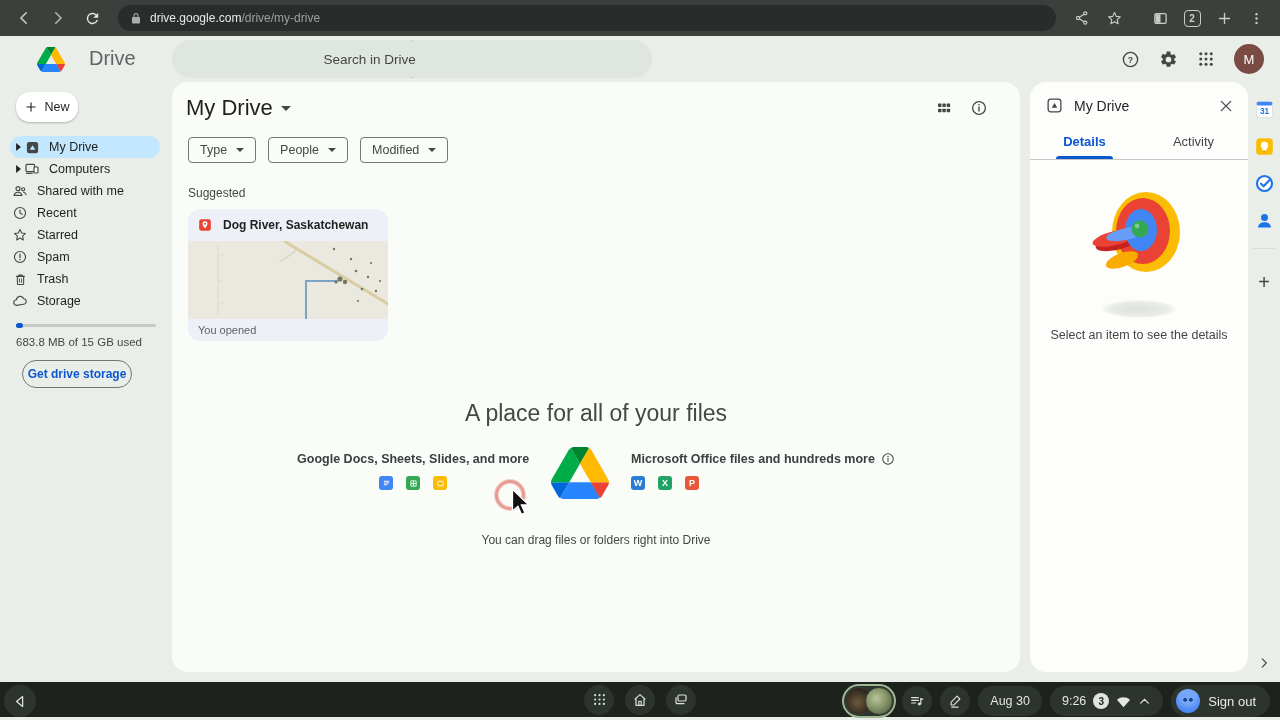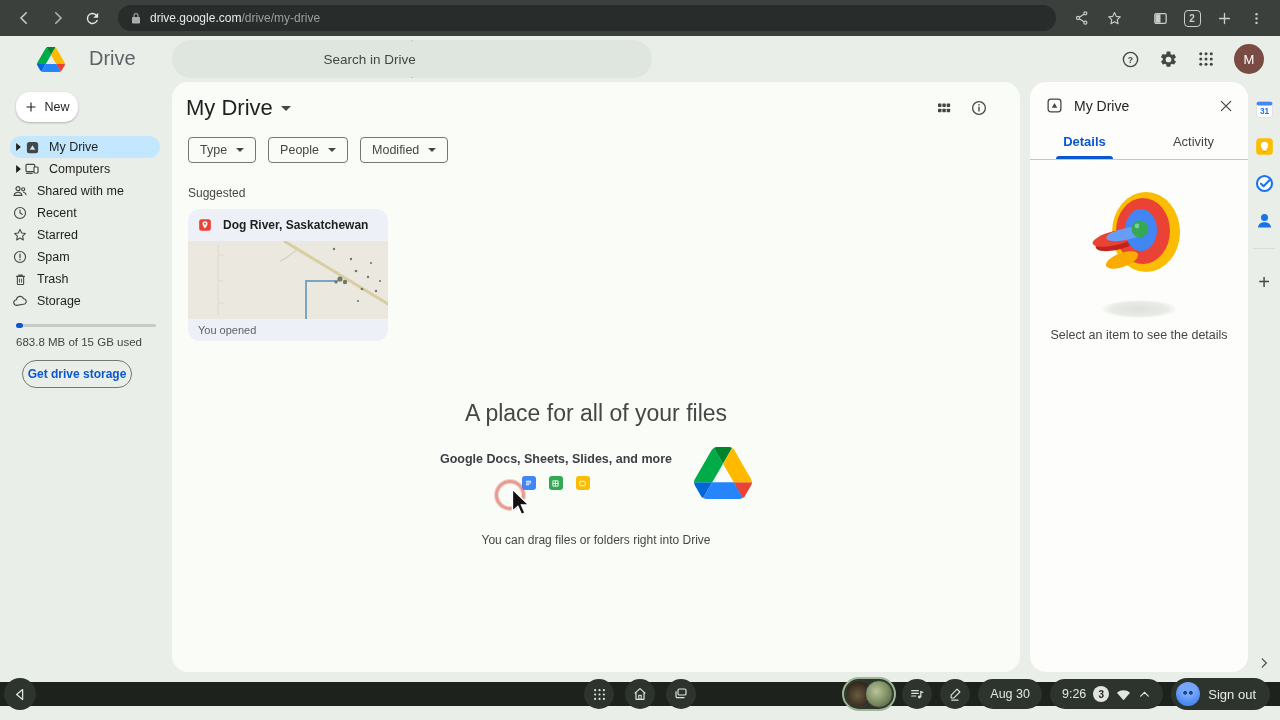--- a/index.html
+++ b/index.html
@@ -86,21 +86,21 @@
   .dp-shadow{margin:18px auto 0 auto;width:74px;height:18px;border-radius:50%;background:radial-gradient(ellipse at center,#dfe2dc 0%,#e9ece6 55%,rgba(233,236,230,0) 75%);}
   .dp-hint{margin-top:10px;text-align:center;font-size:12.5px;color:#444746;}
 
   
   .rail-ic{width:22px;height:22px;display:flex;align-items:center;justify-content:center;}
   .rail-div{width:22px;height:1px;background:#dadcd8;margin:2px 0;}
   .rail-plus{font-size:20px;color:#444746;line-height:20px;margin-top:6px;}
   .rail-chev{position:absolute;bottom:12px;left:0;width:32px;display:flex;justify-content:center;}
 
   
-  .taskbar{position:absolute;left:0;top:682px;width:1280px;height:24px;background:#1d221d;display:flex;align-items:center;}
+  .taskbar{position:absolute;left:0;top:682px;width:1280px;height:35px;background:#1d221d;display:flex;align-items:flex-end;}
   .tb-circle{width:30px;height:30px;border-radius:50%;background:#2d332d;display:flex;align-items:center;justify-content:center;}
   .tb-back{margin-left:4px;width:32px;height:32px;}
   .tb-center{position:absolute;left:50%;top:50%;transform:translate(-50%,-50%);display:flex;gap:11px;}
   .tb-right{margin-left:auto;display:flex;align-items:center;gap:8px;padding-right:10px;}
   .shot-pill{height:30px;border-radius:15px;display:flex;align-items:center;box-shadow:0 0 0 2px #9fb894;background:#2d332d;padding:0 1px;}
   .shot{width:28px;height:28px;border-radius:50%;border:1px solid #3a403a;}
   .shot.one{background:radial-gradient(circle at 45% 55%,#6b5a40 0%,#3a2f22 55%,#15110c 100%);}
   .shot.two{margin-left:-8px;background:radial-gradient(circle at 40% 40%,#b9c49b 0%,#7a8a5e 55%,#47523a 100%);}
   .tb-pill{height:30px;border-radius:15px;background:#2d332d;display:flex;align-items:center;padding:0 12px;color:#e3e6e2;font-size:12.5px;gap:7px;}
   .badge{width:16px;height:16px;border-radius:50%;background:#e1e4e0;color:#1f2320;font-size:10px;font-weight:bold;display:flex;align-items:center;justify-content:center;}
@@ -455,20 +455,35 @@
             <span class="ftype" style="background:#fbbc04">
                 <svg width="9" height="9" viewBox="0 0 12 12">
                   <rect x="2.4" y="3" width="7.2" height="6" rx="1" stroke="#fff" stroke-width="1.2" fill="none"></rect>
                 </svg>
               </span>
           </div>
         </div>
         <svg width="58" height="52" viewBox="0 0 87.3 78">
             <use href="#drive-logo"></use>
           </svg>
+        <div class="empty-col">
+          <div class="empty-label">
+              <span>Microsoft Office files and hundreds more</span>
+            <svg width="14" height="14" viewBox="0 0 24 24">
+                <circle cx="12" cy="12" r="9" stroke="#444746" stroke-width="1.8" fill="none"></circle>
+                <path d="M12 11v5" stroke="#444746" stroke-width="1.9" stroke-linecap="round"></path>
+                <circle cx="12" cy="7.6" r="1.2" fill="#444746"></circle>
+              </svg>
+          </div>
+          <div class="mini-icons msft">
+            <span class="ftype" style="background:#2b7cd3">W</span>
+            <span class="ftype" style="background:#21a366">X</span>
+            <span class="ftype" style="background:#e8593c">P</span>
+          </div>
+        </div>
       </div>
       <div class="empty-hint">You can drag files or folders right into Drive</div>
     </div>
 
     <div class="click-ring"></div>
     <svg class="cursor" width="24" height="30" viewBox="0 0 16 22">
       <path d="M1 1v16l4-3.6 2.6 6 2.6-1.1-2.6-5.8H13z" fill="#111" stroke="#fff" stroke-width="1"></path>
     </svg>
   </div>
 

